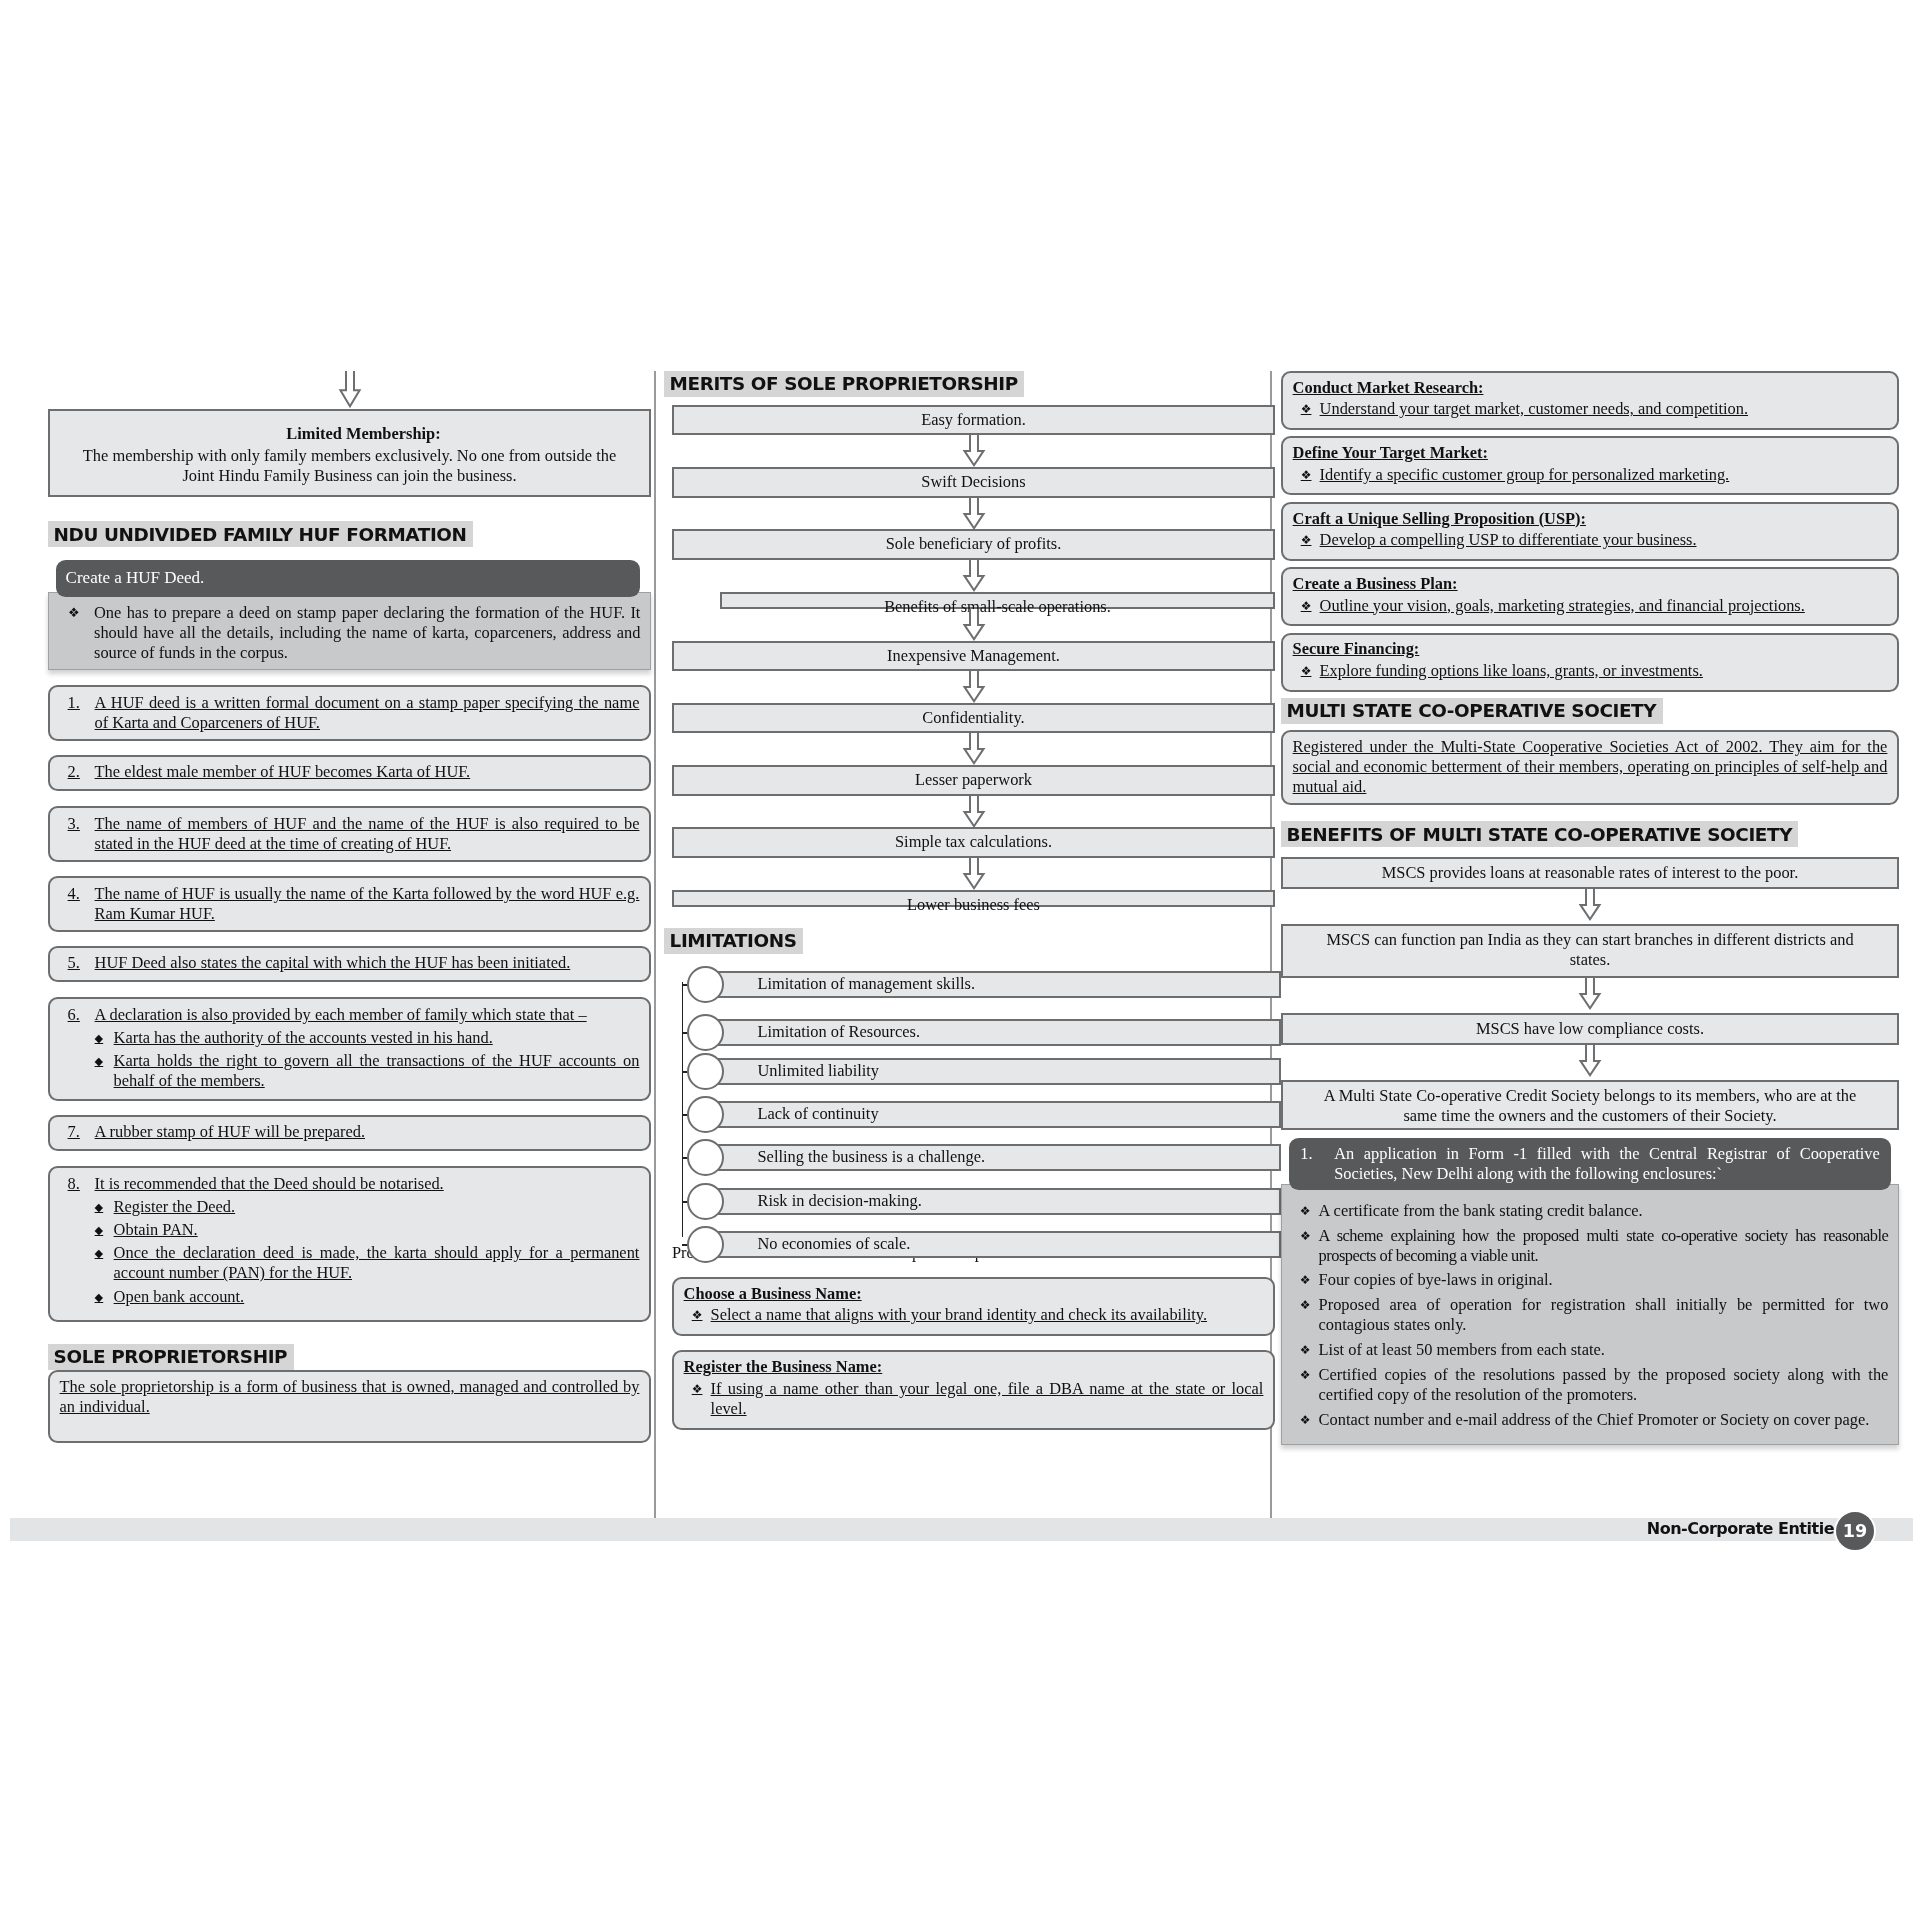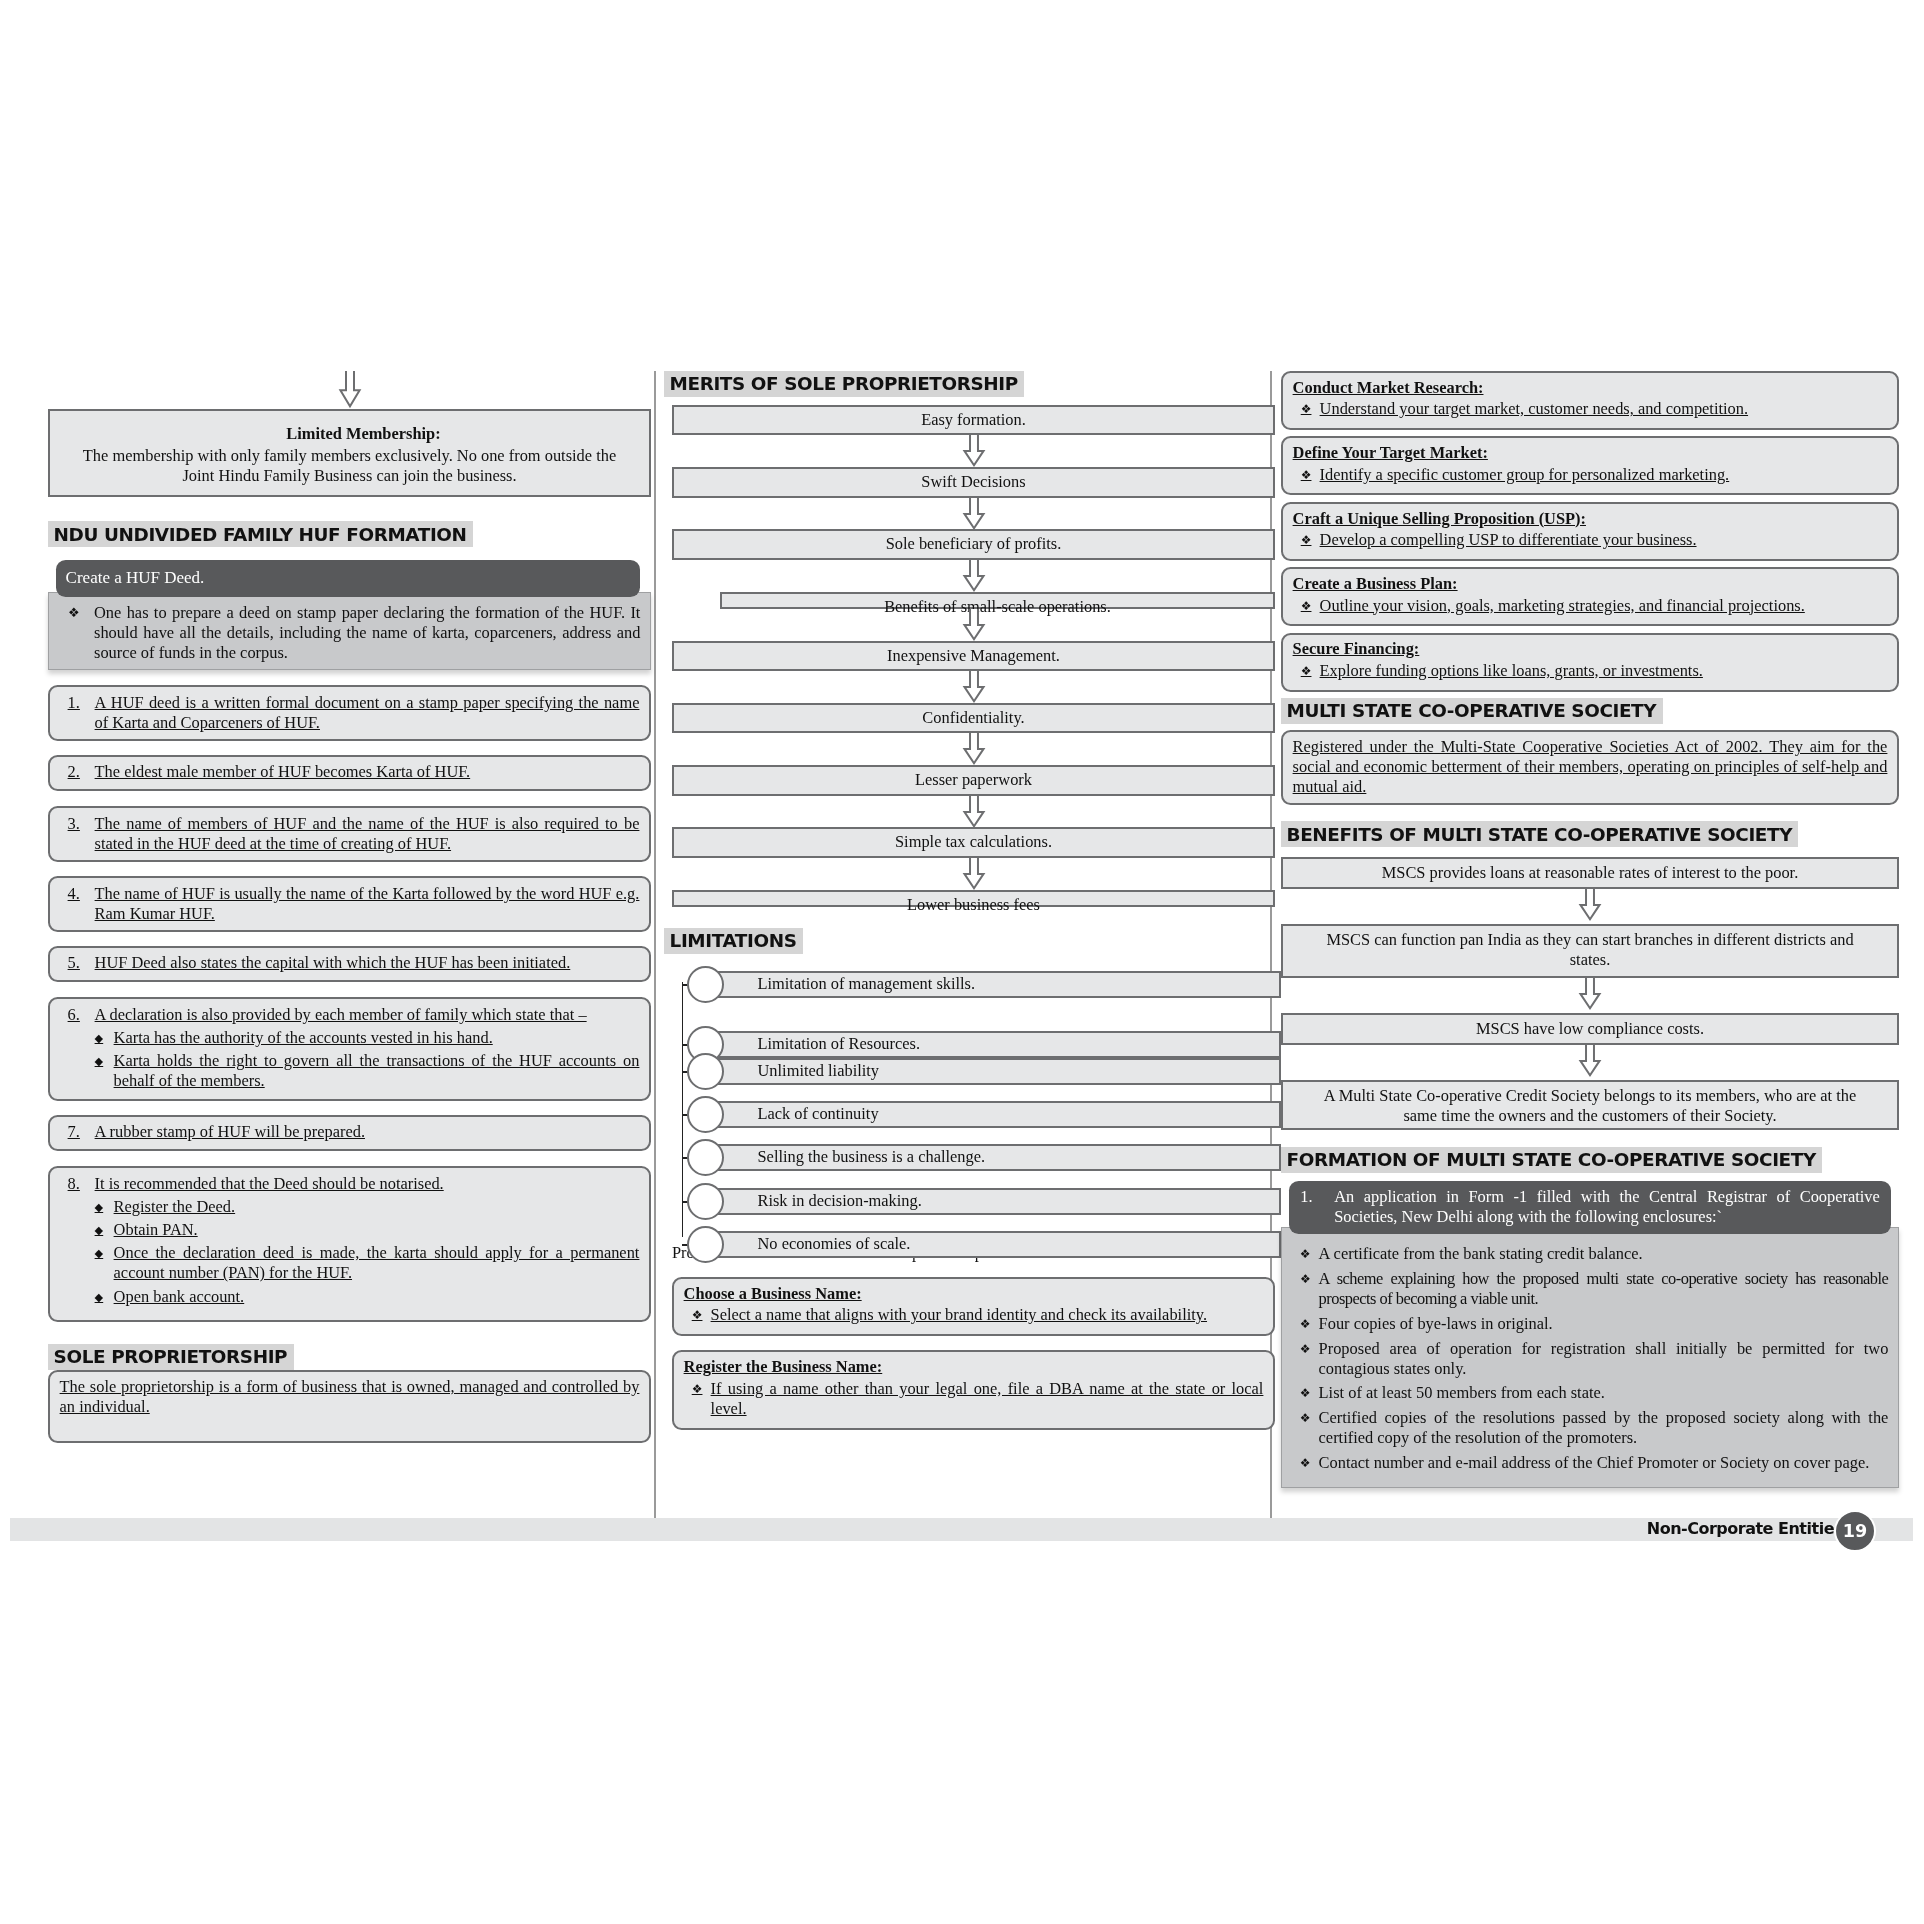--- a/index.html
+++ b/index.html
@@ -200,21 +200,21 @@
     <span class="heading">LIMITATIONS</span>
   </div>
   <div class="lim-wrap" style="margin-top:9.6px;">
     <div class="lim-line"></div>
     <div id="limitations">
         <div class="lim-item" style="top:0px;">
           <div class="lim-tick"></div>
           <div class="lim-circle"></div>
           <div class="lim-bar"><span>Limitation of management skills.</span></div>
         </div>
-        <div class="lim-item" style="top:60px;">
+        <div class="lim-item" style="top:48px;">
           <div class="lim-tick"></div>
           <div class="lim-circle"></div>
           <div class="lim-bar"><span>Limitation of Resources.</span></div>
         </div>
         <div class="lim-item" style="top:87px;">
           <div class="lim-tick"></div>
           <div class="lim-circle"></div>
           <div class="lim-bar"><span>Unlimited liability</span></div>
         </div>
         <div class="lim-item" style="top:130px;">
@@ -316,23 +316,20 @@
       <svg class="arrow" width="24" height="35" viewBox="0 0 30 44">
         <path d="M10 0 V20 H3 L15 38 L27 20 H20 V0" fill="#fff" stroke="#6d6e70" stroke-width="2.5"></path>
       </svg>
       <div class="box center" style="height:32px; padding:4px 8px;"><span>MSCS have low compliance costs.</span></div>
       <svg class="arrow" width="24" height="35" viewBox="0 0 30 44">
         <path d="M10 0 V20 H3 L15 38 L27 20 H20 V0" fill="#fff" stroke="#6d6e70" stroke-width="2.5"></path>
       </svg>
       <div class="box center" style="height:50px; padding:4.8px 32px;"><span>A Multi State Co-operative Credit Society belongs to its members, who are at the same time the owners and the customers of their Society.</span></div>
     </div>
 
-  <div style="margin-top:17.6px;">
-    <span class="heading">FORMATION OF MULTI STATE CO-OPERATIVE SOCIETY</span>
-  </div>
   <div style="margin-top:8px;">
     <div class="mscs-head">
       <span class="num">1.</span>
       <span>An application in Form -1 filled with the Central Registrar of Cooperative Societies, New Delhi along with the following enclosures:`</span>
     </div>
     <div class="mscs-body">
       <div id="enclosures">
           <div class="proc-item" style="font-size:16.4px; line-height:20px; margin-bottom:4.8px; text-align:justify;">
             <span class="b">❖</span>
             <span>A certificate from the bank stating credit balance.</span>

